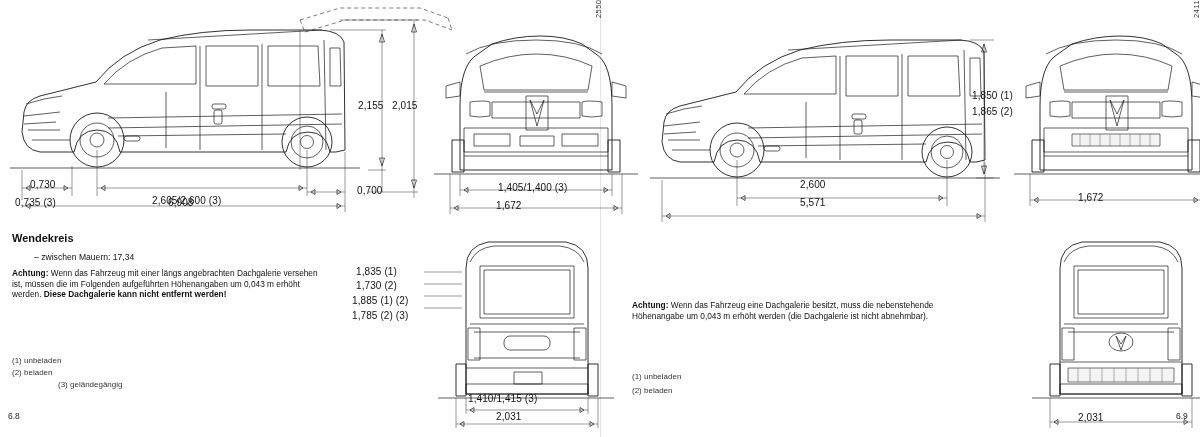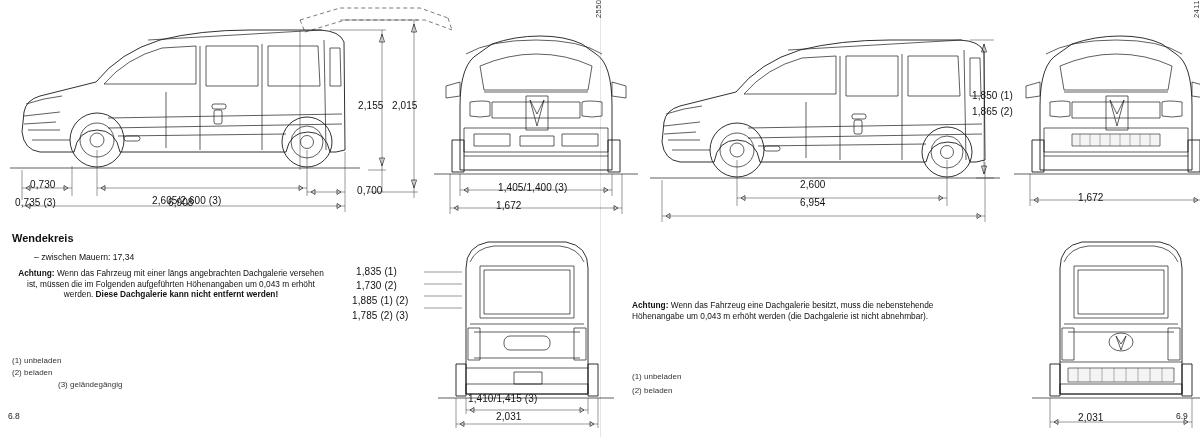--- a/index.html
+++ b/index.html
@@ -208,21 +208,21 @@
   <div class="txt dim" style="left:356px;top:266px;">1,835 (1)</div>
   <div class="txt dim" style="left:356px;top:280px;">1,730 (2)</div>
   <div class="txt dim" style="left:352px;top:295px;">1,885 (1) (2)</div>
   <div class="txt dim" style="left:352px;top:310px;">1,785 (2) (3)</div>
   <div class="txt dim" style="left:468px;top:393px;">1,410/1,415 (3)</div>
   <div class="txt dim" style="left:496px;top:411px;">2,031</div>
 
   <div class="txt head" style="left:12px;top:232px;">Wendekreis</div>
   <div class="txt dim-s" style="left:34px;top:252px;">– zwischen Mauern: 17,34</div>
 
-  <div class="body-t" style="position:absolute;left:12px;top:268px;width:318px;text-align:center;">
+  <div class="body-t" style="position:absolute;left:12px;top:268px;width:318px;">
     <span class="bold">Achtung:</span><span> Wenn das Fahrzeug mit einer längs angebrachten Dachgalerie versehen ist, müssen die im Folgenden aufgeführten Höhenangaben um 0,043 m erhöht werden. </span><span class="bold">Diese Dachgalerie kann nicht entfernt werden!</span>
   </div>
 
   <div class="txt tiny" style="left:12px;top:350px;">(1) unbeladen</div>
   <div class="txt tiny" style="left:12px;top:362px;">(2) beladen</div>
   <div class="txt tiny" style="left:12px;top:374px;padding-left:46px;">(3) geländegängig</div>
 
   <div class="txt pagenum" style="left:8px;top:411px;">6.8</div>
 
   <div class="divider" style="left:600px;top:0;width:1px;height:437px;opacity:0.12;"></div>
@@ -273,21 +273,21 @@
     <path class="thin" d="M22 206 L345 206"></path>
     <path class="ln" d="M101 188 L105 185.5 L105 190.5 Z"></path>
     <path class="ln" d="M303 188 L299 185.5 L299 190.5 Z"></path>
     <path class="ln" d="M26 206 L30 203.5 L30 208.5 Z"></path>
     <path class="ln" d="M341 206 L337 203.5 L337 208.5 Z"></path>
   </svg>
 
   <div class="txt dim" style="left:972px;top:90px;">1,850 (1)</div>
   <div class="txt dim" style="left:972px;top:106px;">1,865 (2)</div>
   <div class="txt dim" style="left:800px;top:179px;">2,600</div>
-  <div class="txt dim" style="left:800px;top:197px;">6,954</div>
+  <div class="txt dim" style="left:800px;top:197px;">5,571</div>
 
   <div class="txt code vrot" style="left:1192px;top:18px;">24112</div>
 
   <svg width="200" height="220" style="left:1010px;top:10px;">
     <path class="ln2" d="M30 160 L30 96 Q30 54 48 44 L62 34 Q85 26 110 26 Q135 26 152 34 L166 44 Q182 54 182 96 L182 160 Z"></path>
     <path class="ln" d="M36 44 Q60 30 106 30 Q150 30 172 44"></path>
     <path class="ln" d="M50 56 Q78 44 106 44 Q136 44 162 56 L158 80 L54 80 Z"></path>
     <path class="ln" d="M54 82 L158 82"></path>
     <path class="wht" d="M16 76 L30 72 L30 86 L16 88 Z"></path>
     <path class="wht" d="M196 76 L182 72 L182 86 L196 88 Z"></path>

